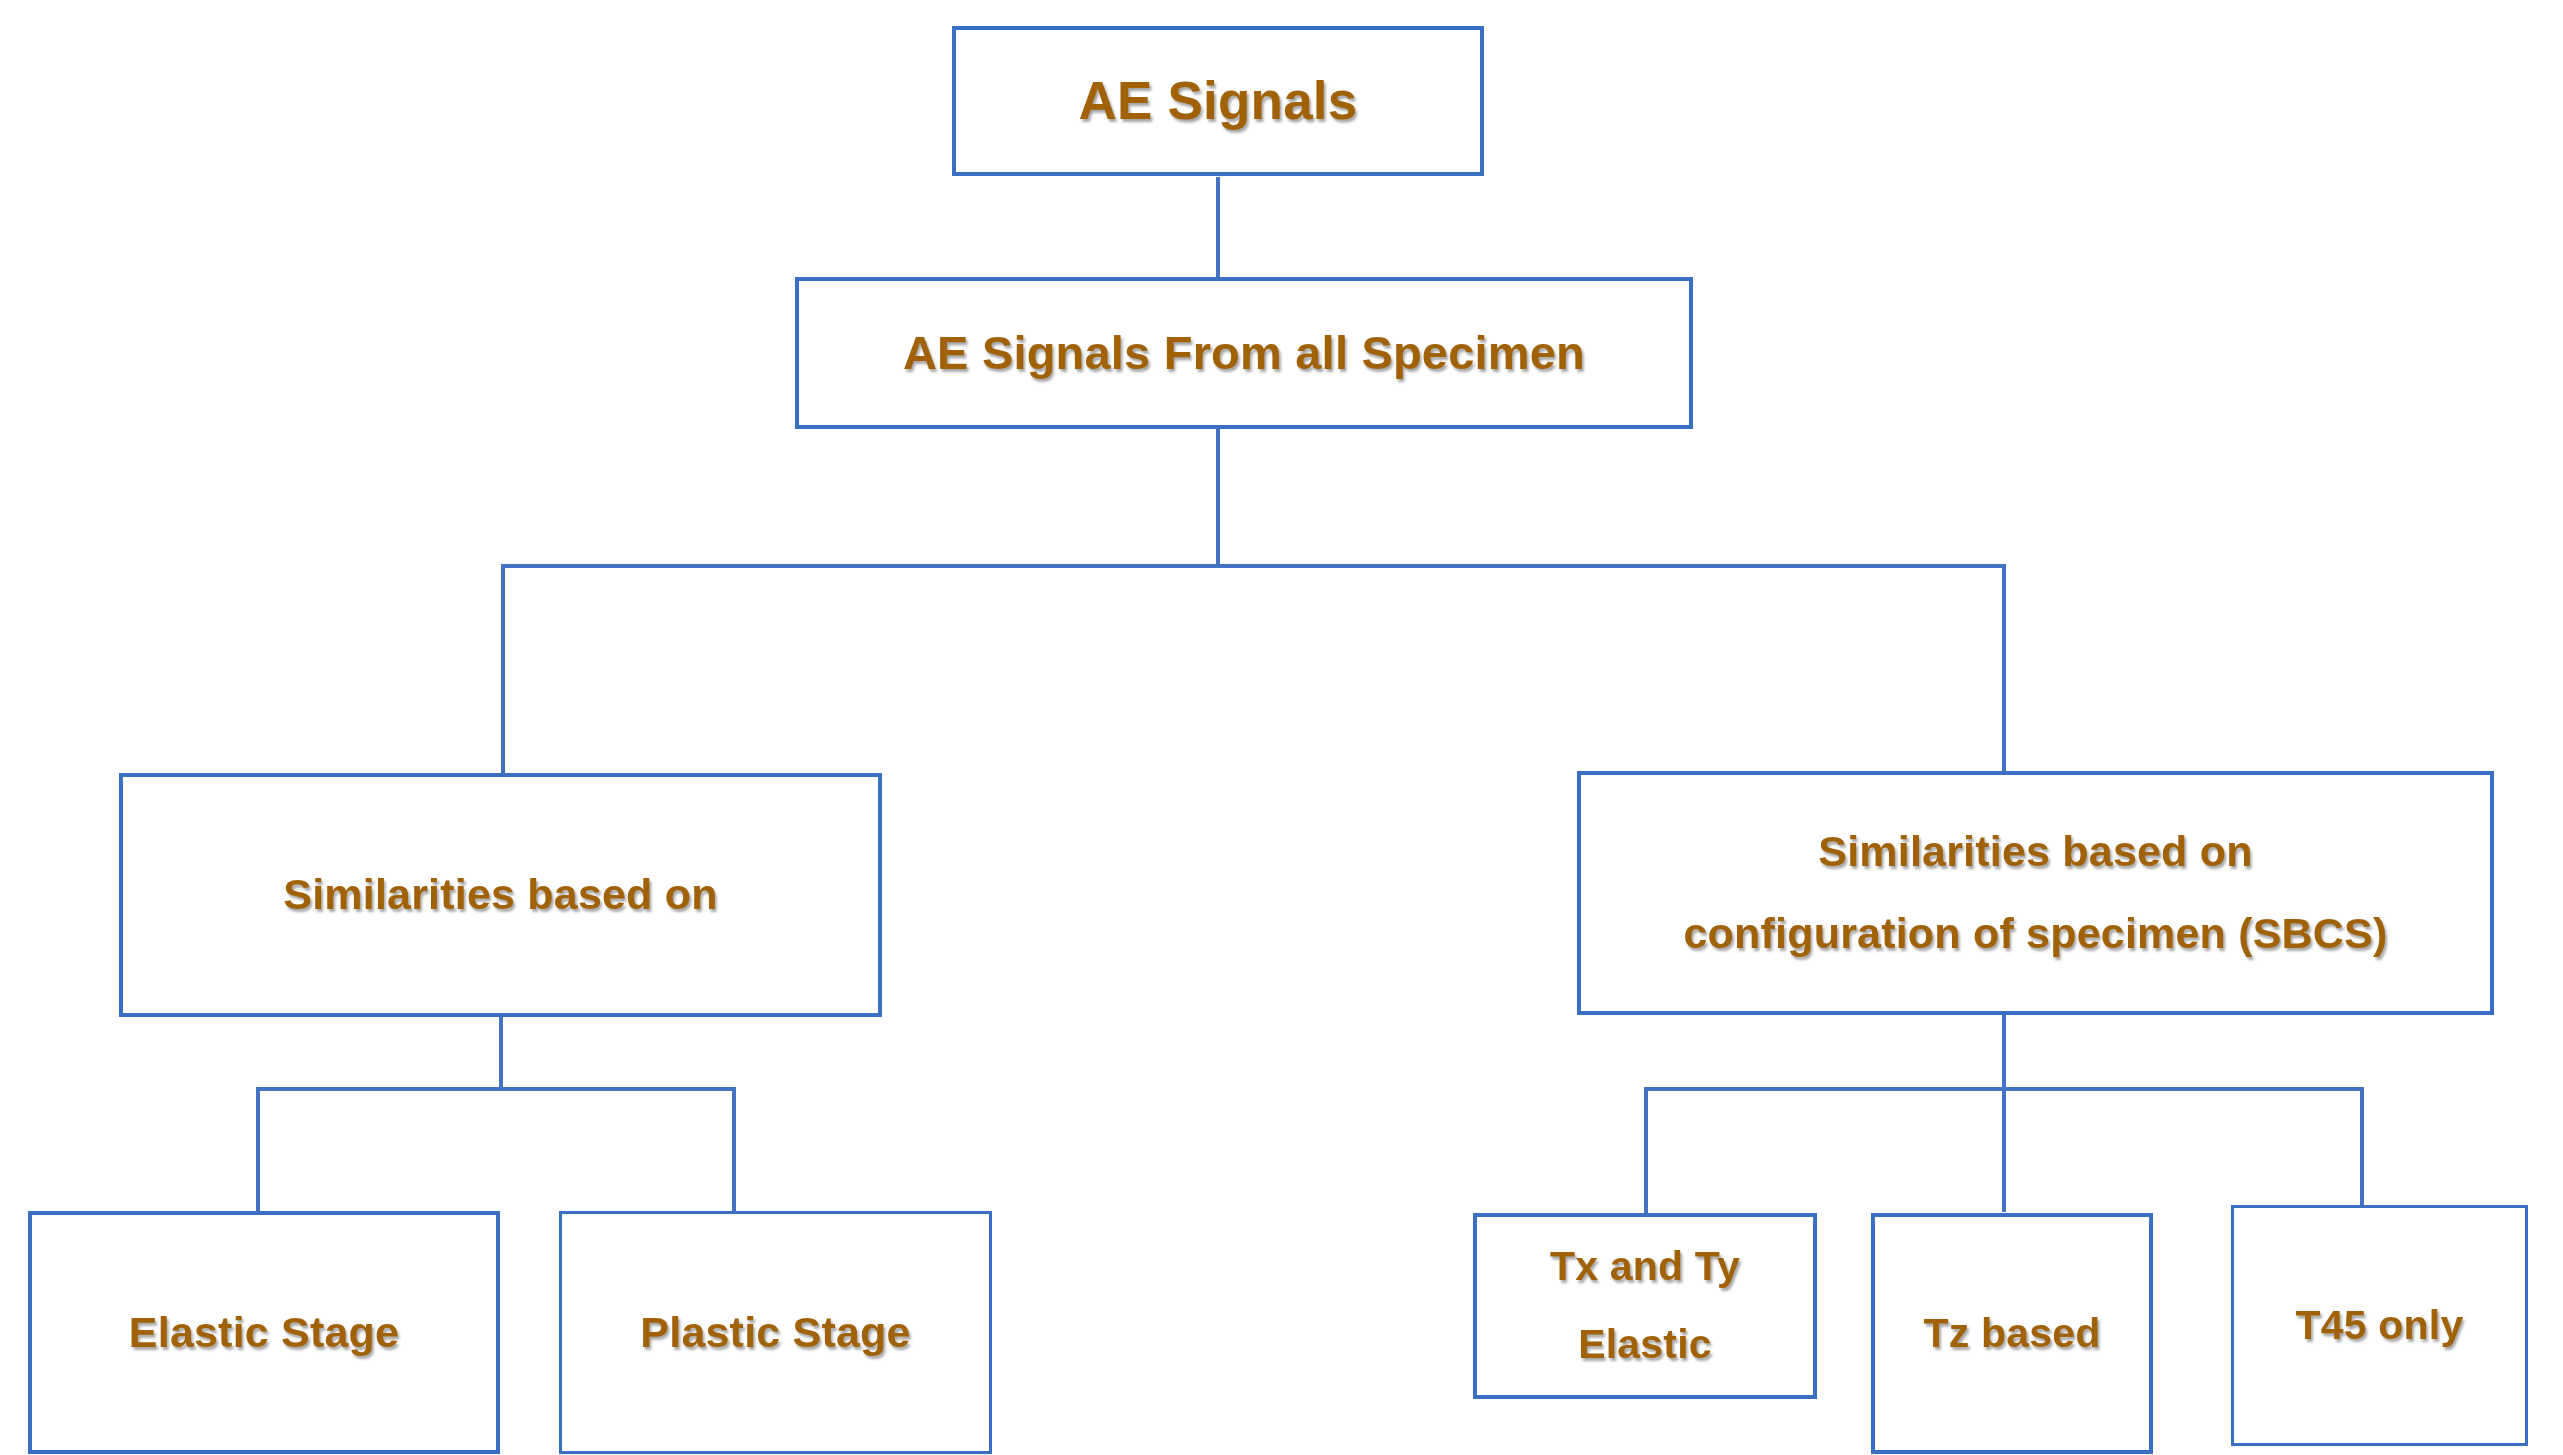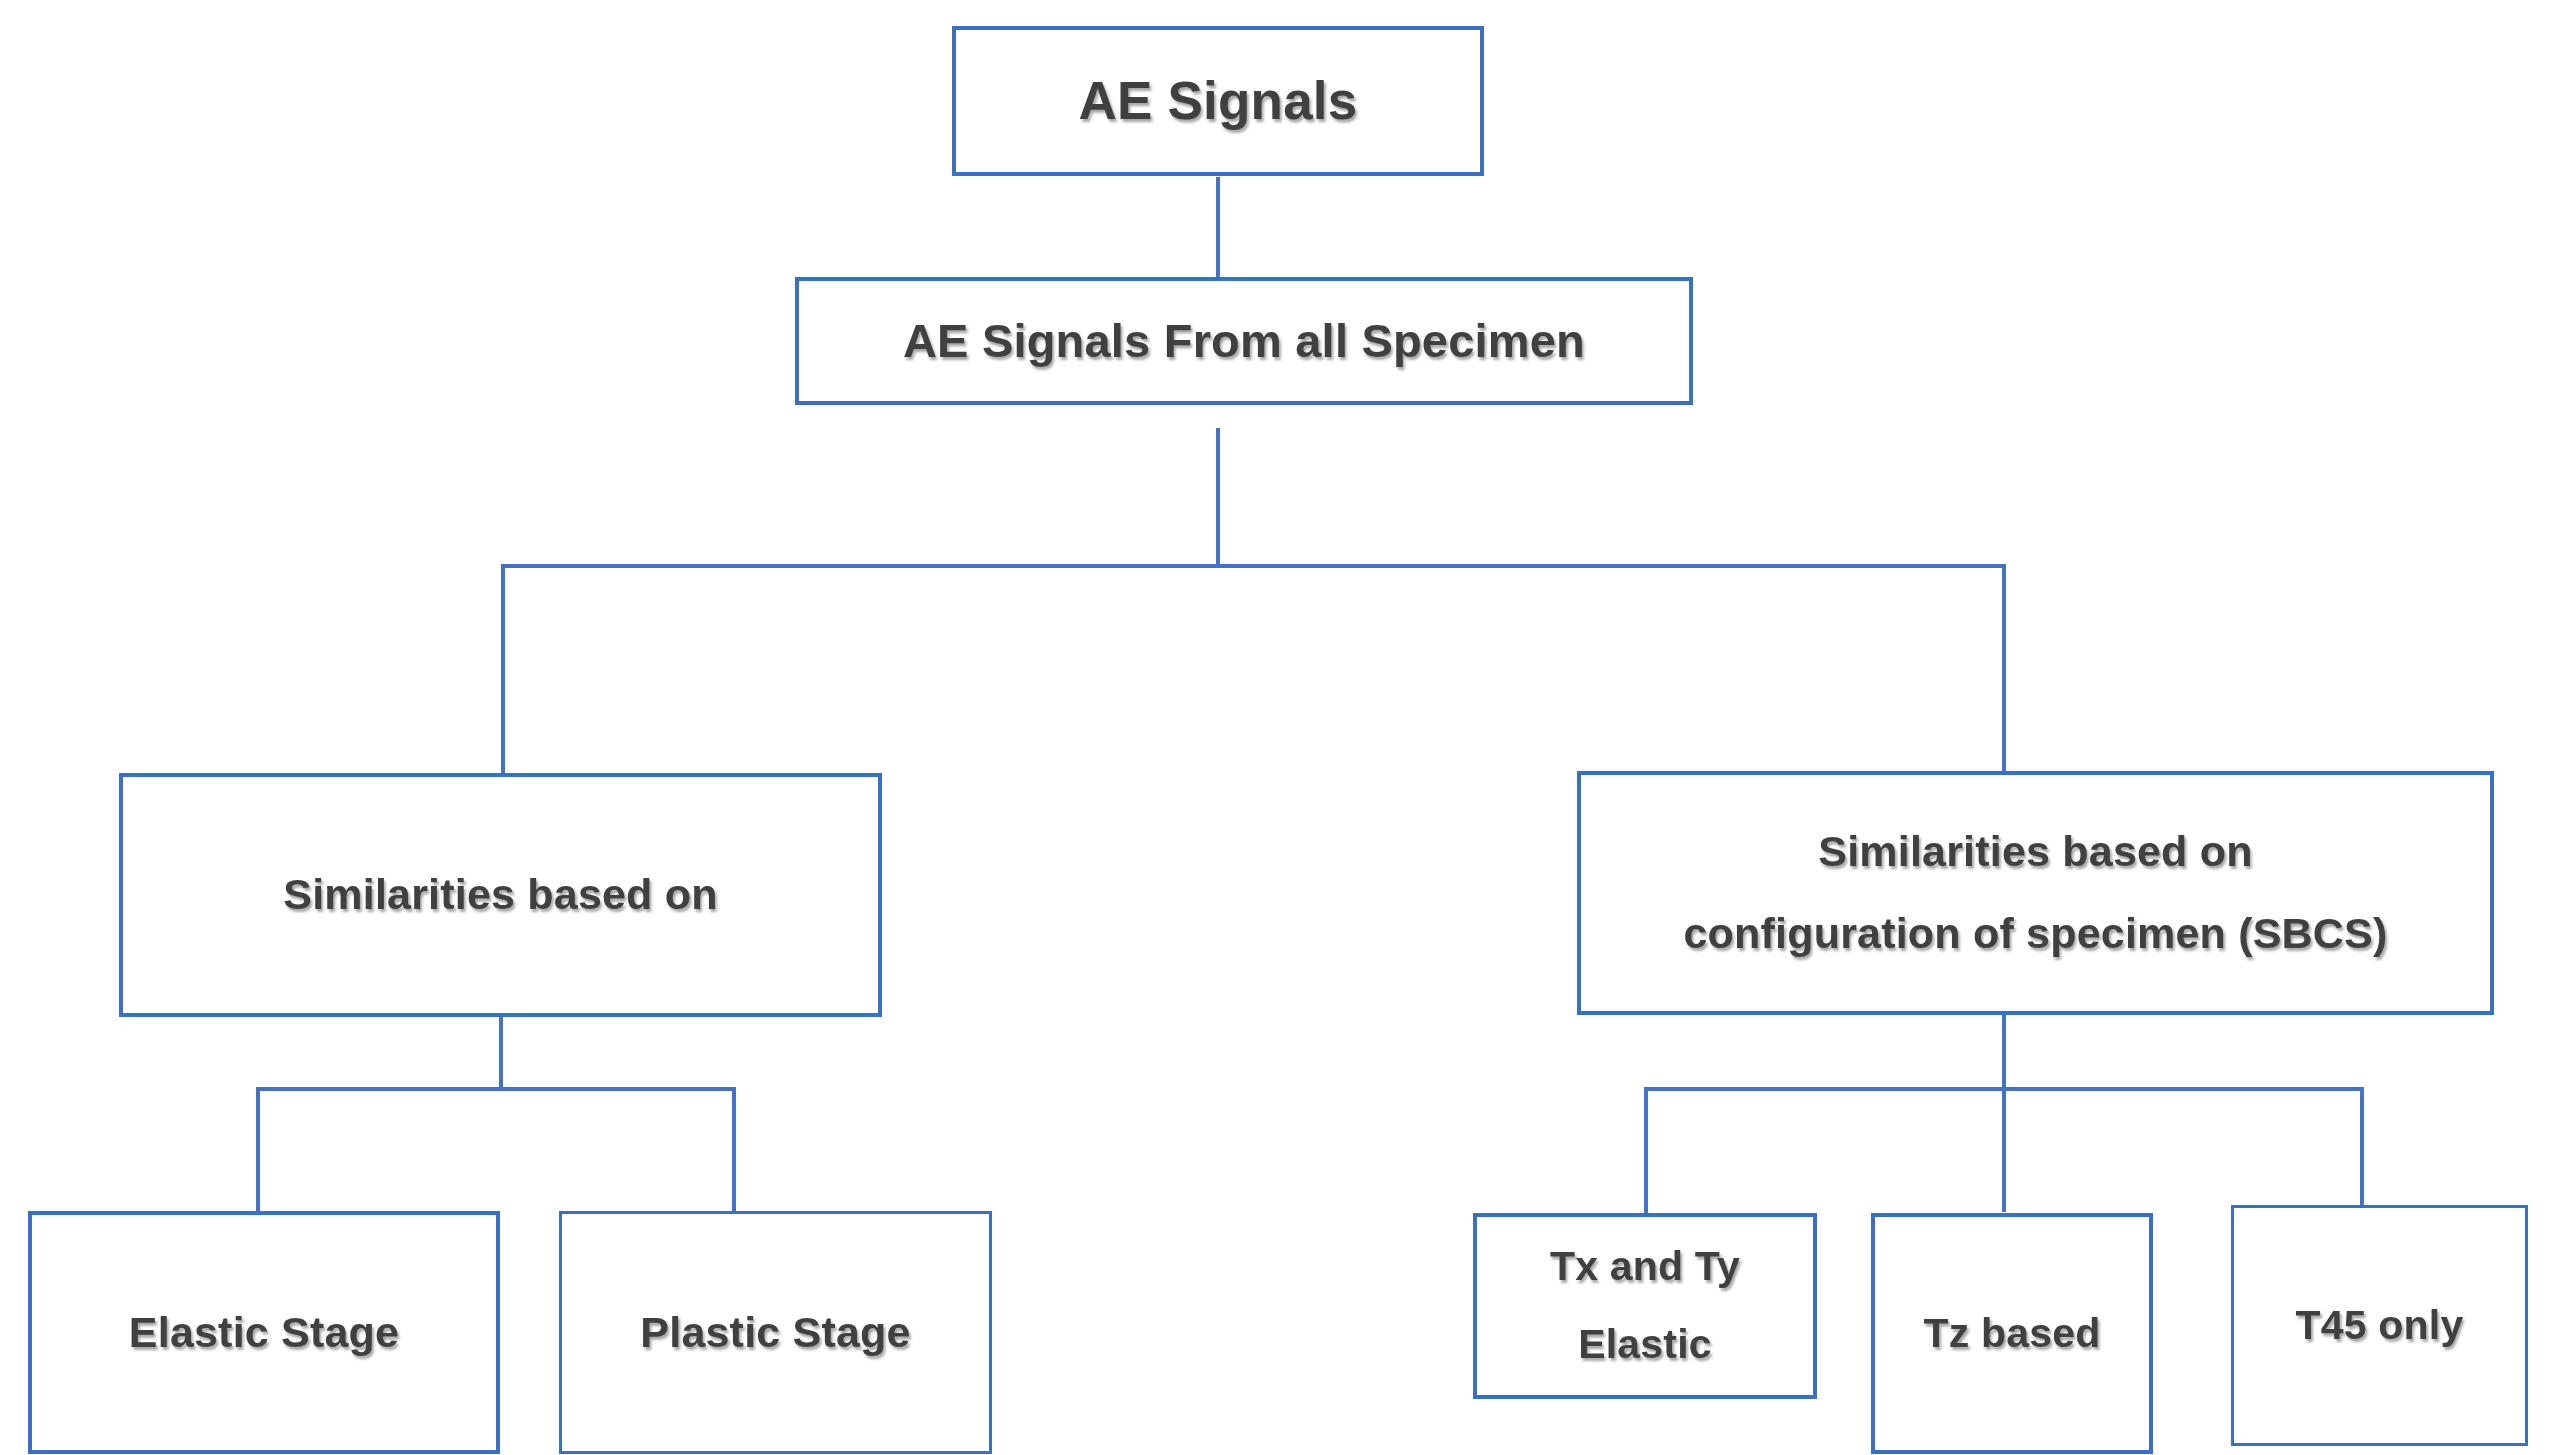--- a/index.html
+++ b/index.html
@@ -21,37 +21,37 @@
   
   .node {
     position: absolute;
     box-sizing: border-box;
     background: #ffffff;
     border: 4.7px solid #3A6FC4;
     display: flex;
     align-items: center;
     justify-content: center;
     text-align: center;
-    color: #404040;
+    color: #a16207;
     font-weight: bold;
     line-height: 1.9;
     letter-spacing: 0.2px;
     text-shadow: 1.9px 2.8px 2.8px rgba(0,0,0,0.35);
     padding: 0 9.4px;
   }
   .node.thin {
     border-width: 3.8px;
   }
   .node-label {
     display: block;
     width: 100%;
   }
   
   #node-root        { left: 952px; top: 26px;   width: 532px;  height: 150px;  font-size: 53px; }
-  #node-all         { left: 795px;  top: 277px;  width: 898px;  height: 128px;  font-size: 47px; }
+  #node-all         { left: 795px;  top: 277px;  width: 898px;  height: 152px;  font-size: 47px; }
   #node-sbds        { left: 119px;  top: 773px;  width: 763px;  height: 244px;  font-size: 43px; }
   #node-sbcs        { left: 1577px; top: 771px;  width: 917px;  height: 244px;  font-size: 43px; }
   #node-elastic     { left: 28px;   top: 1211px; width: 472px;  height: 243px;  font-size: 43px; }
   #node-plastic     { left: 559px;  top: 1211px; width: 433px;  height: 243px;  font-size: 43px; }
   #node-txty        { left: 1473px; top: 1213px; width: 344px;  height: 186px;  font-size: 41px; }
   #node-tz          { left: 1871px; top: 1213px; width: 282px;  height: 241px;  font-size: 41px; }
   #node-t45         { left: 2231px; top: 1205px; width: 297px;  height: 241px;  font-size: 41px; }
 
   
   .line {

